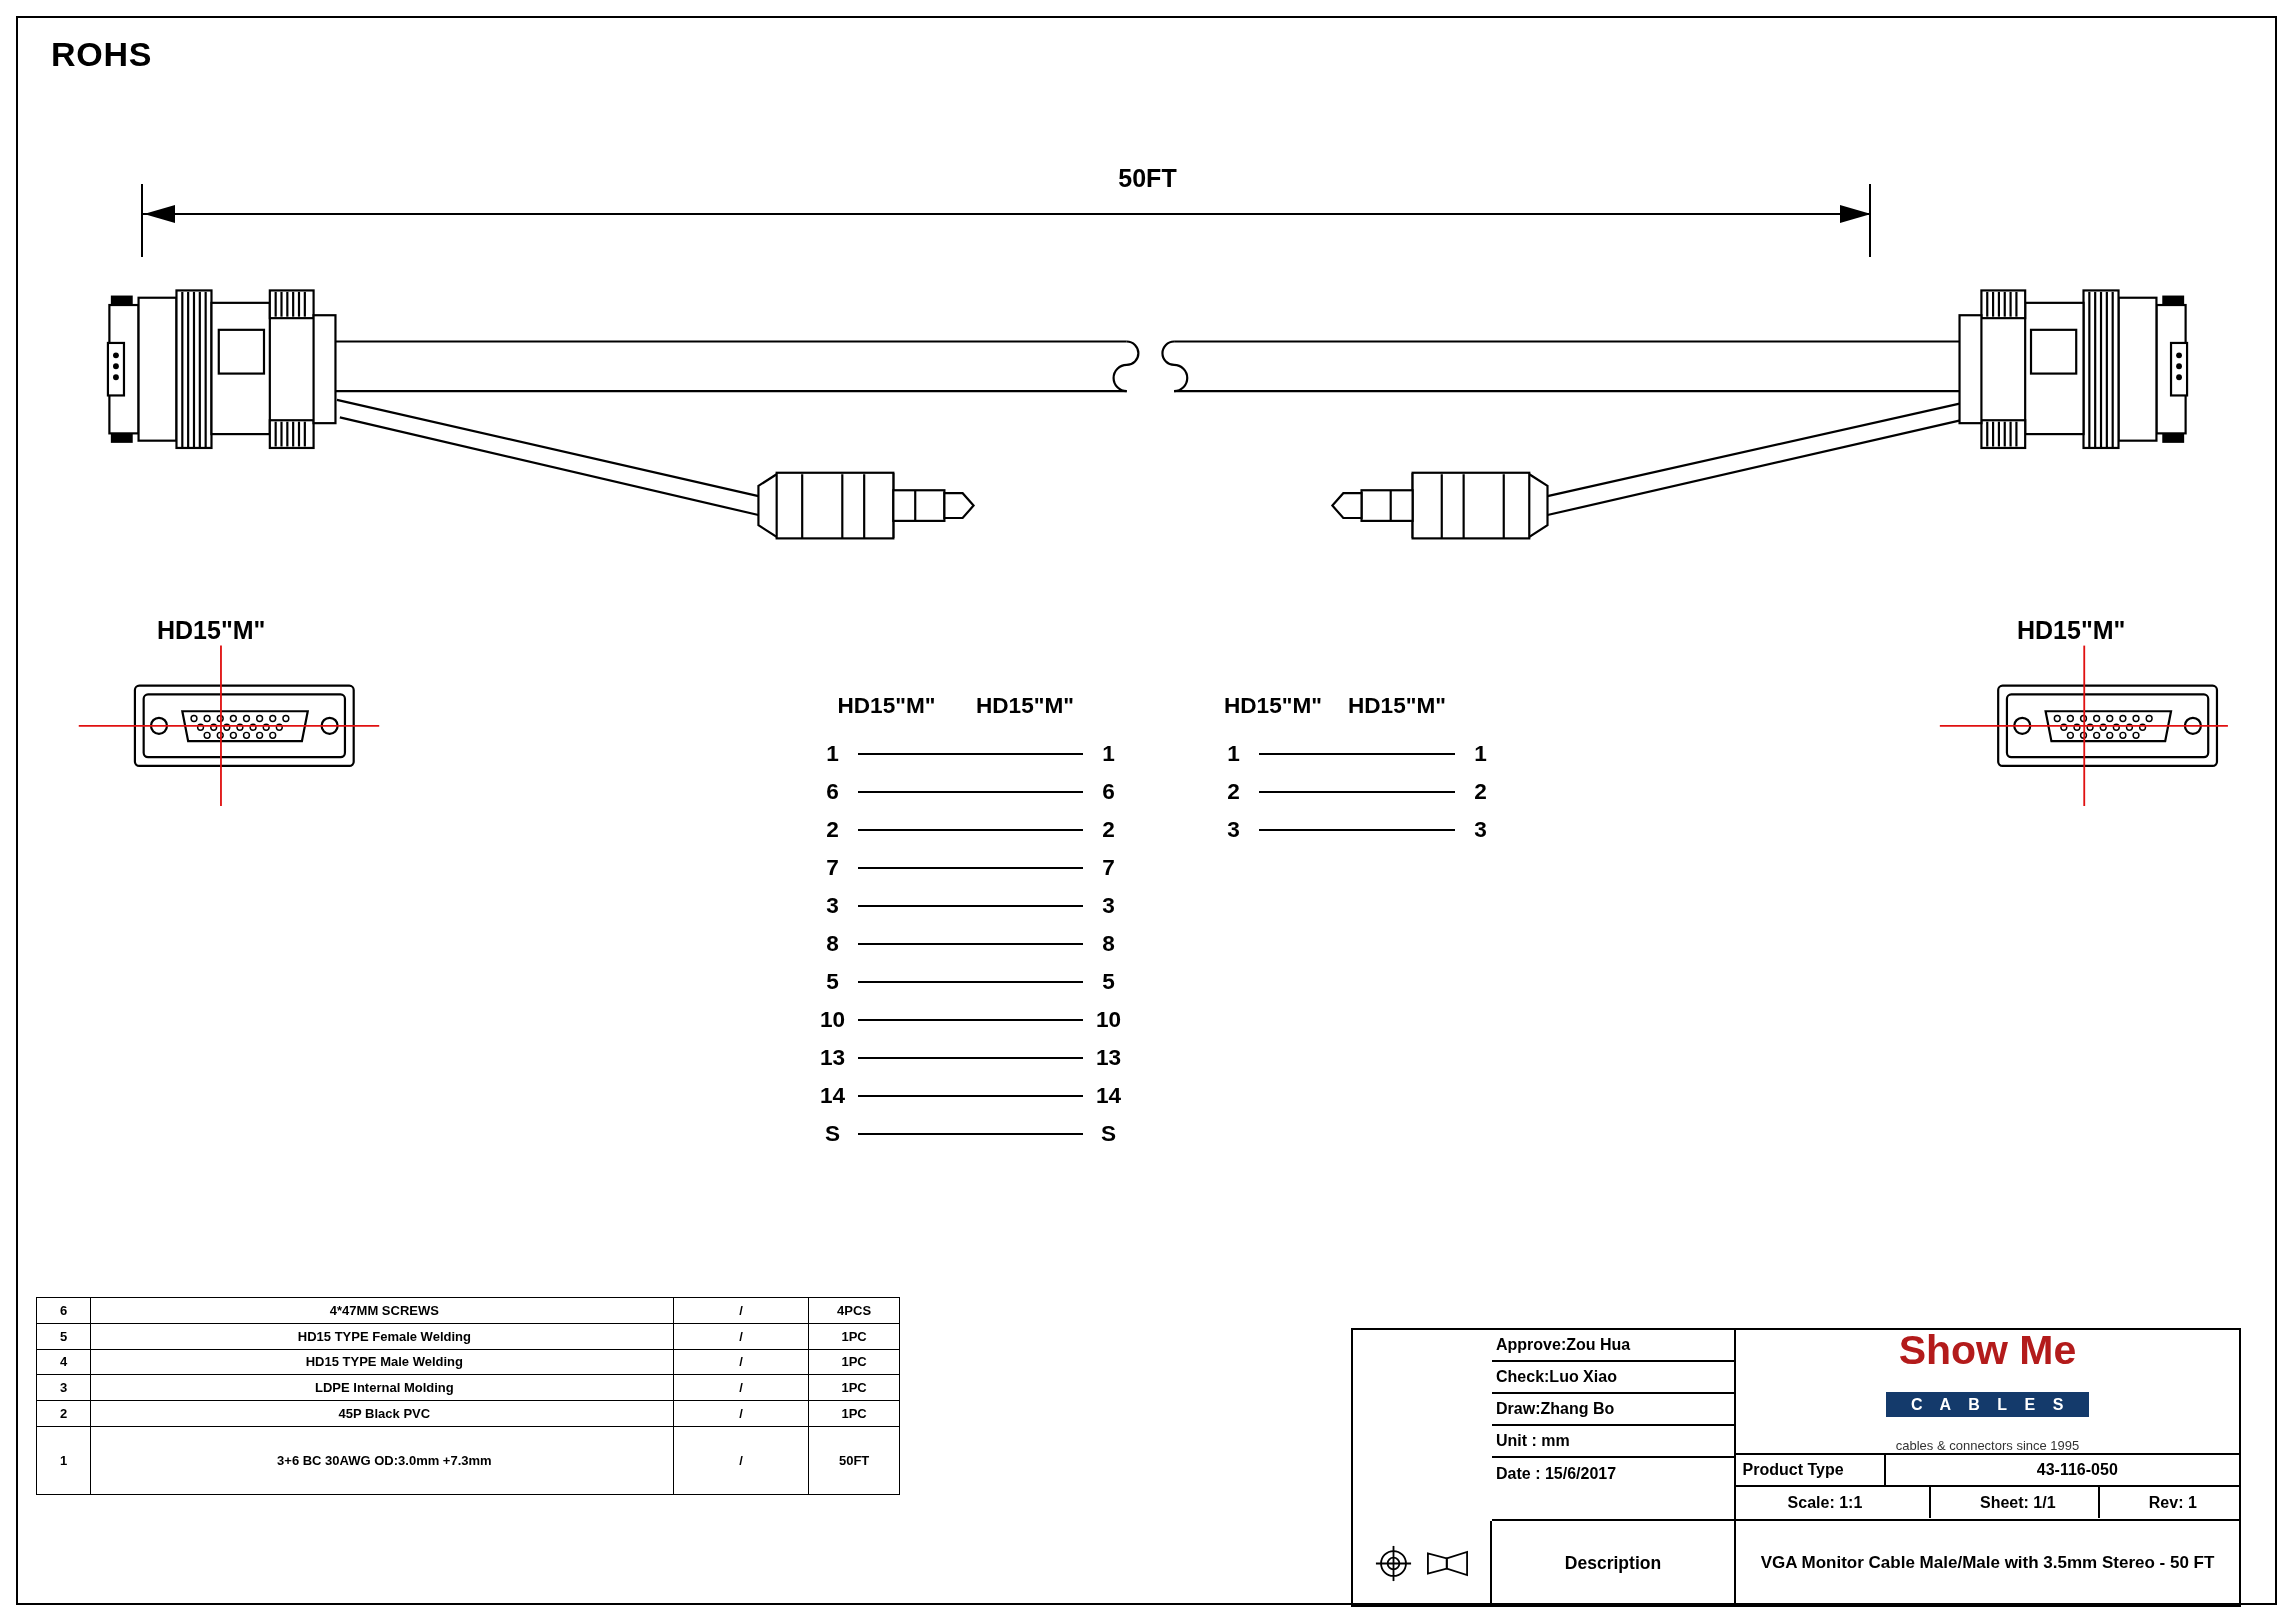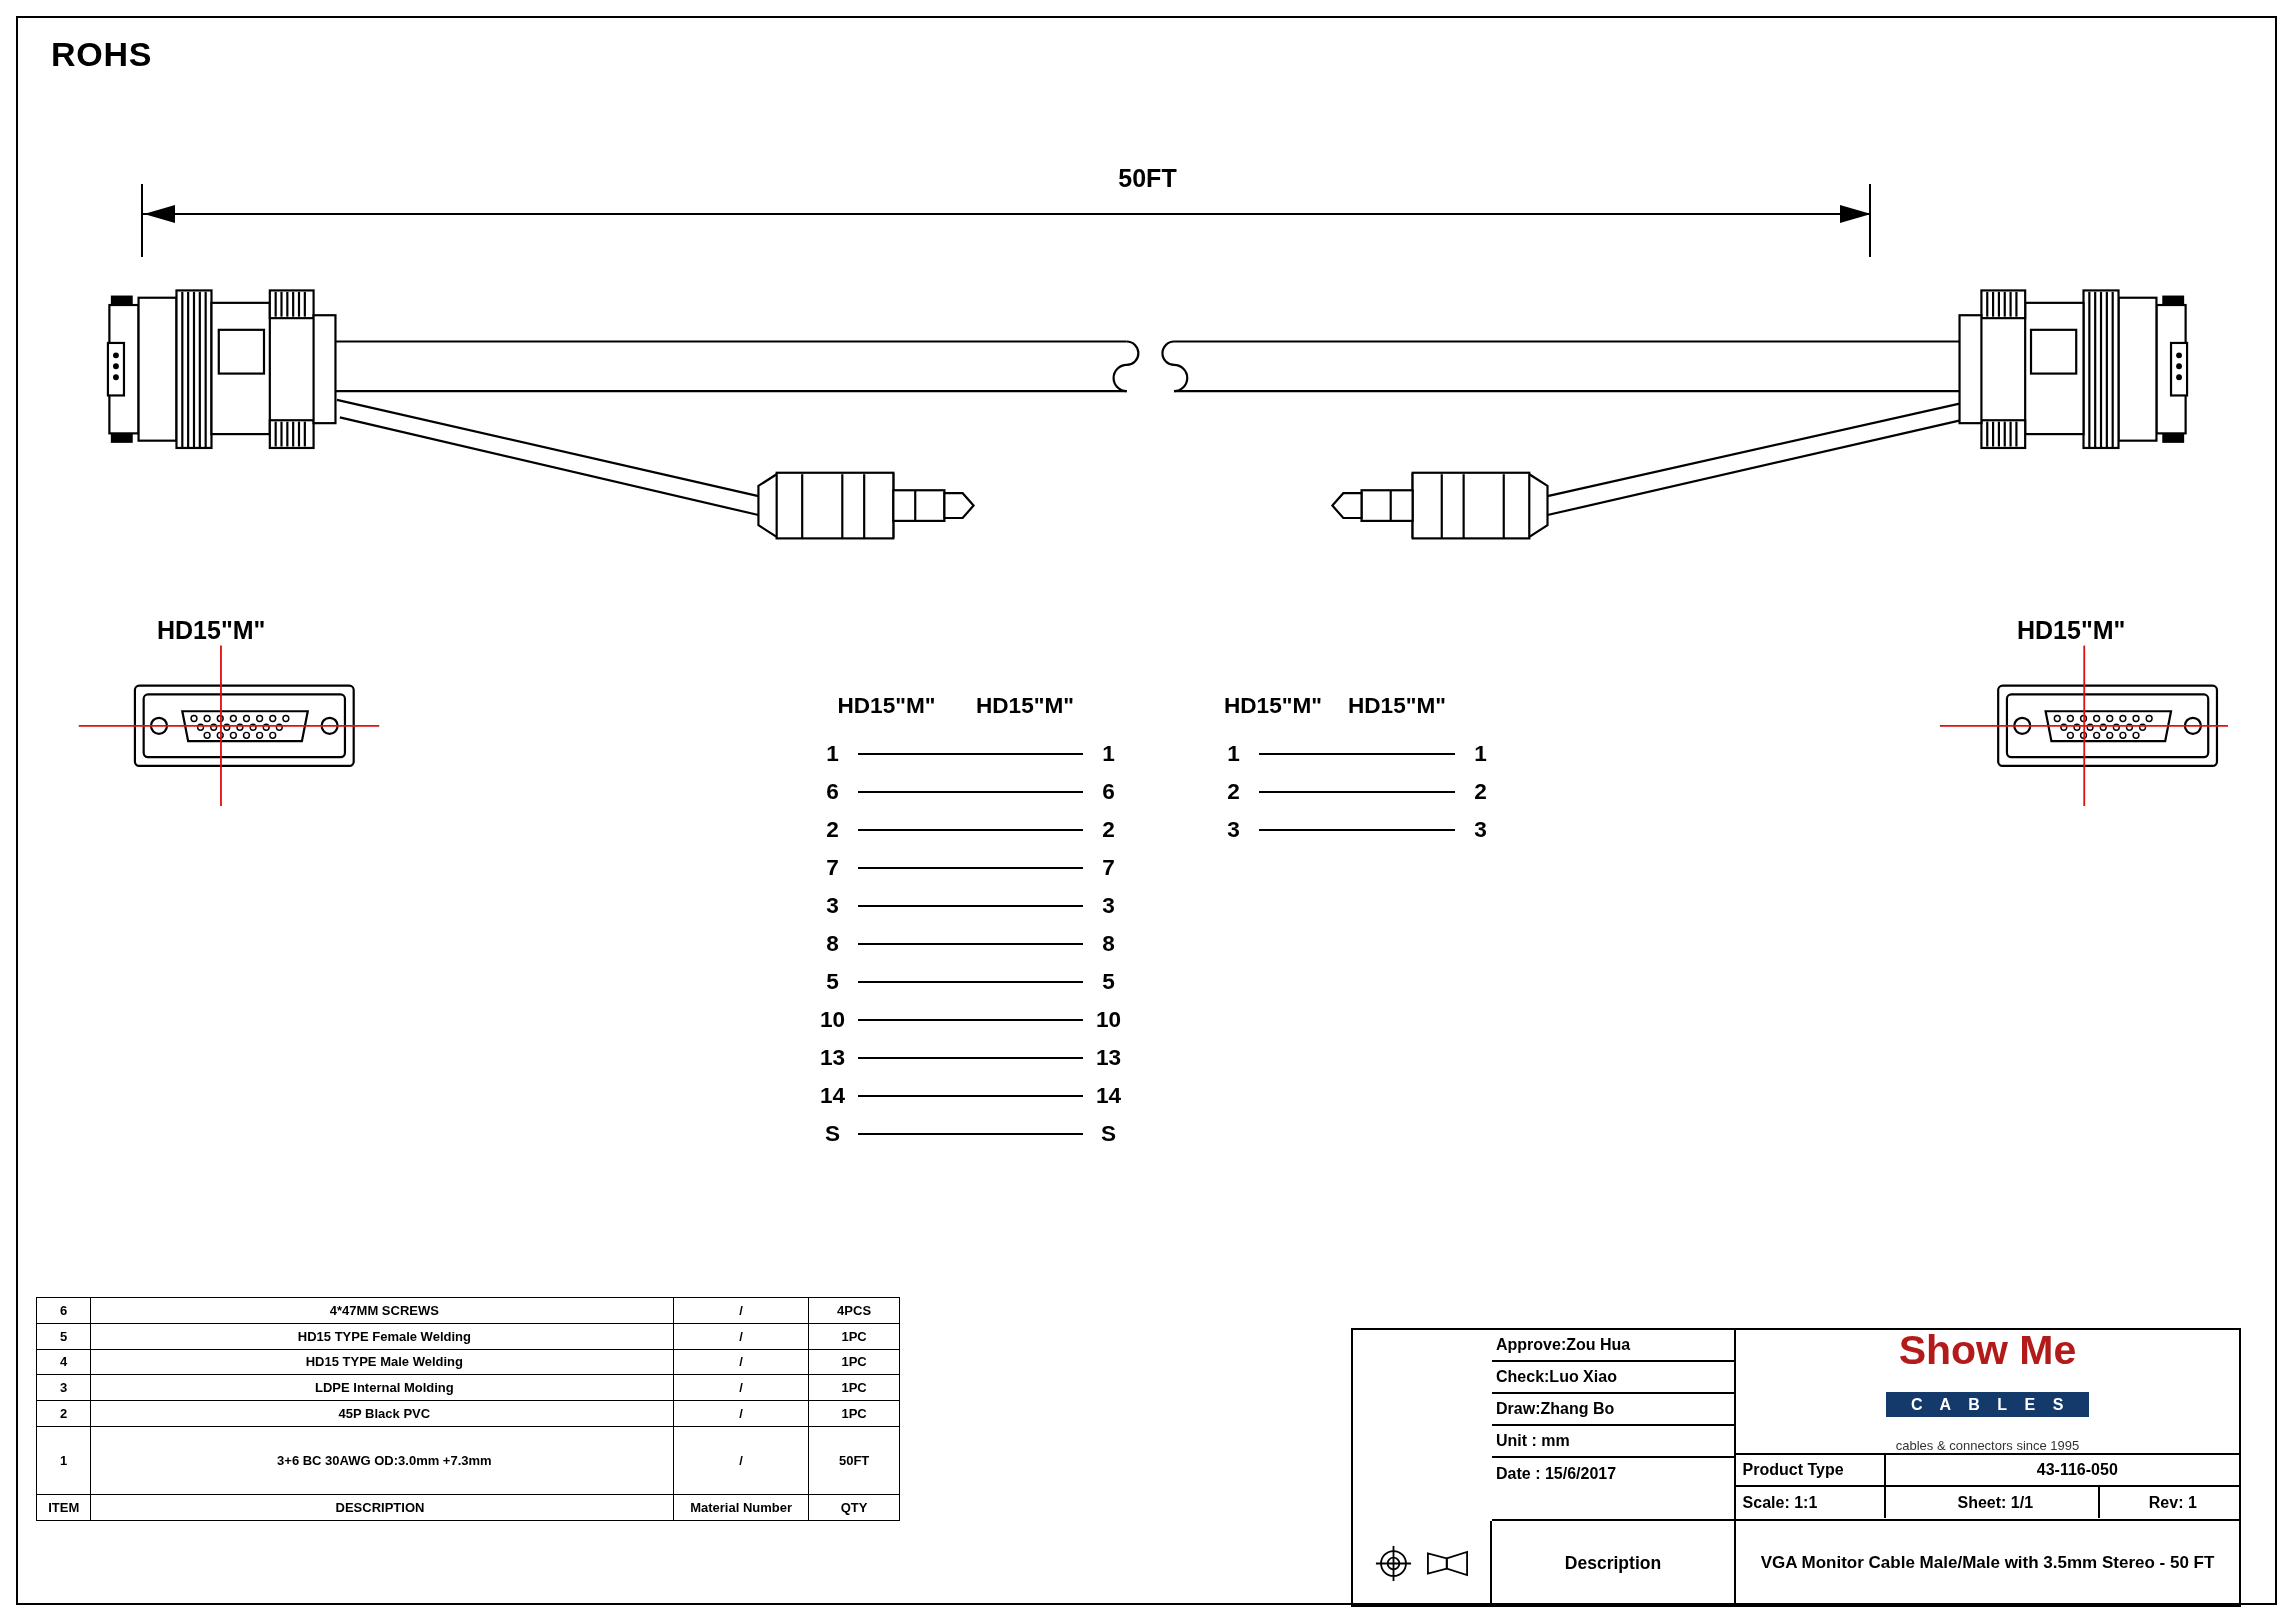--- a/index.html
+++ b/index.html
@@ -105,21 +105,21 @@
   .logo-show{color:#b31b1b;font-size:41px;font-weight:bold;letter-spacing:0px;line-height:1;}
   .logo-cab{
     background:#143a6b;color:#fff;font-size:16px;letter-spacing:6.6px;
     padding:3.6px 19px 3.6px 25px;margin-top:5.1px;font-weight:bold;
   }
   .logo-tag{font-size:13px;color:#333;font-weight:normal;margin-top:5.1px;}
   .pt-row{display:flex;height:32px;border-bottom:2.2px solid #000;box-sizing:border-box;gap:23px;}
   .pt-row div{display:flex;align-items:center;padding-left:6.6px;font-size:16px;}
   .pt-label{width:150px;border-right:2.2px solid #000;box-sizing:border-box;height:100%;}
   .pt-val{flex:1;justify-content:center;}
-  .ss-row{display:flex;height:31px;box-sizing:border-box;}
+  .ss-row{display:flex;height:31px;box-sizing:border-box;margin-left:45px;}
   .ss-row div{display:flex;align-items:center;padding-left:6.6px;font-size:16px;box-sizing:border-box;}
   .ss-scale{width:150px;border-right:2.2px solid #000;height:100%;}
   .ss-sheet{flex:1;justify-content:center;border-right:2.2px solid #000;height:100%;}
   .ss-rev{width:139px;justify-content:center;height:100%;}
   .bot{
     position:absolute;left:0;top:191px;width:100%;height:85px;display:flex;
   }
   .bot-sym{width:139px;border-right:2.2px solid #000;box-sizing:border-box;display:flex;align-items:center;justify-content:center;gap:10.2px;}
   .bot-desc{width:244px;border-right:2.2px solid #000;box-sizing:border-box;display:flex;align-items:center;justify-content:center;font-size:17.5px;}
   .bot-title{flex:1;display:flex;align-items:center;justify-content:center;text-align:center;font-size:17px;padding:0 7.3px;line-height:1.35;}
@@ -446,26 +446,20 @@
       <td class="c-desc">45P Black PVC</td>
       <td class="c-mat">/</td>
       <td class="c-qty">1PC</td>
     </tr>
     <tr class="tall">
       <td class="c-item">1</td>
       <td class="c-desc">3+6 BC 30AWG OD:3.0mm +7.3mm</td>
       <td class="c-mat">/</td>
       <td class="c-qty">50FT</td>
     </tr>
-    <tr class="hdr">
-      <td class="c-item">ITEM</td>
-      <td class="c-desc">DESCRIPTION</td>
-      <td class="c-mat">Material Number</td>
-      <td class="c-qty">QTY</td>
-    </tr>
   </tbody>
     </table>
 
   <div class="title-block">
 
 
     <div class="mid">
       <div class="m-row">Approve:Zou Hua</div>
       <div class="m-row">Check:Luo Xiao</div>
       <div class="m-row">Draw:Zhang Bo</div>

